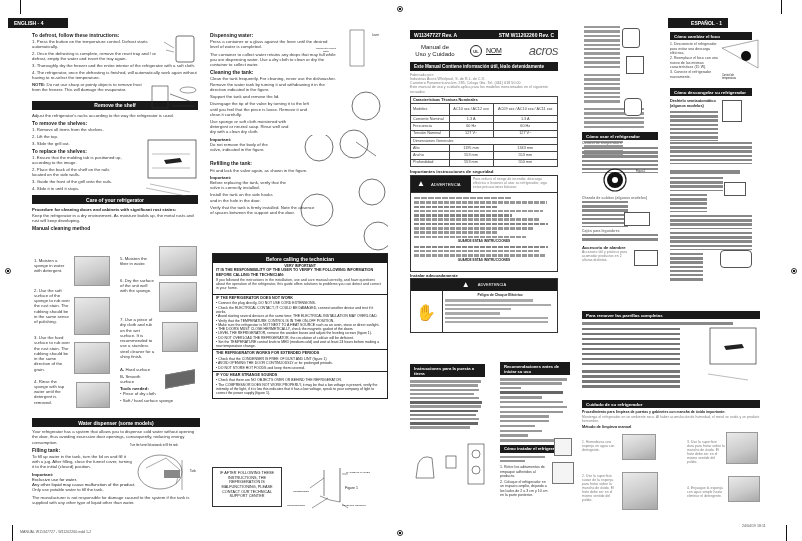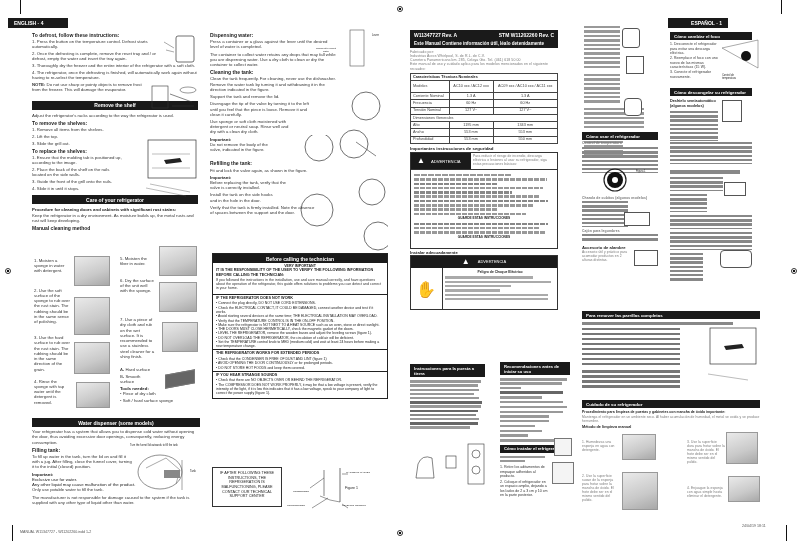--- a/index.html
+++ b/index.html
@@ -214,20 +214,29 @@
   <div class="abs footer" style="left:20px;top:530px;">MANUAL W11347727 - W11202260.indd 1-2</div>
 </div>
 
 <div class="page" style="left:402px;width:400px;">
 
   <div class="abs" style="left:8px;top:30px;width:148px;">
     <div style="display:flex;justify-content:space-between;background:#1a1a1a;color:#fff;font-weight:bold;font-size:5px;padding:1.5px 4px;">
       <span>W11347727 Rev. A</span>
       <span>STM W11202260 Rev. C</span>
     </div>
+    <div style="display:flex;align-items:center;height:22px;margin-top:1px;">
+      <div style="width:50px;text-align:center;font-size:6px;line-height:1.25;">
+        <div>Manual de</div>
+        <div>Uso y Cuidado</div>
+      </div>
+      <div style="width:12px;height:12px;border:0.8px solid #222;border-radius:50%;font-size:4px;text-align:center;line-height:11px;margin-left:10px;font-weight:bold;">UL</div>
+      <div style="font-size:7px;font-family:'Liberation Sans Narrow','Liberation Sans',sans-serif;margin-left:4px;text-decoration:underline;letter-spacing:-0.3px;">NOM</div>
+      <div style="margin-left:auto;font-size:13px;font-style:italic;color:#555;letter-spacing:-0.5px;">acros</div>
+    </div>
     <div class="sec-bar-l" style="font-size:4.6px;">Este Manual Contiene información útil, léalo detenidamente</div>
     <div class="blur" style="font-size:3.5px;margin-top:2px;">
       <div>Fabricado por:</div>
       <div>Industrias Acros Whirlpool, S. de R.L. de C.V.</div>
       <div>Carretera Panamericana km. 285, Celaya Gto. Tel. (461) 618 50 00</div>
       <div>Este manual de uso y cuidado aplica para los modelos mencionados en el siguiente recuadro:</div>
     </div>
 
     <table style="margin-top:2px;">
       <tbody>

